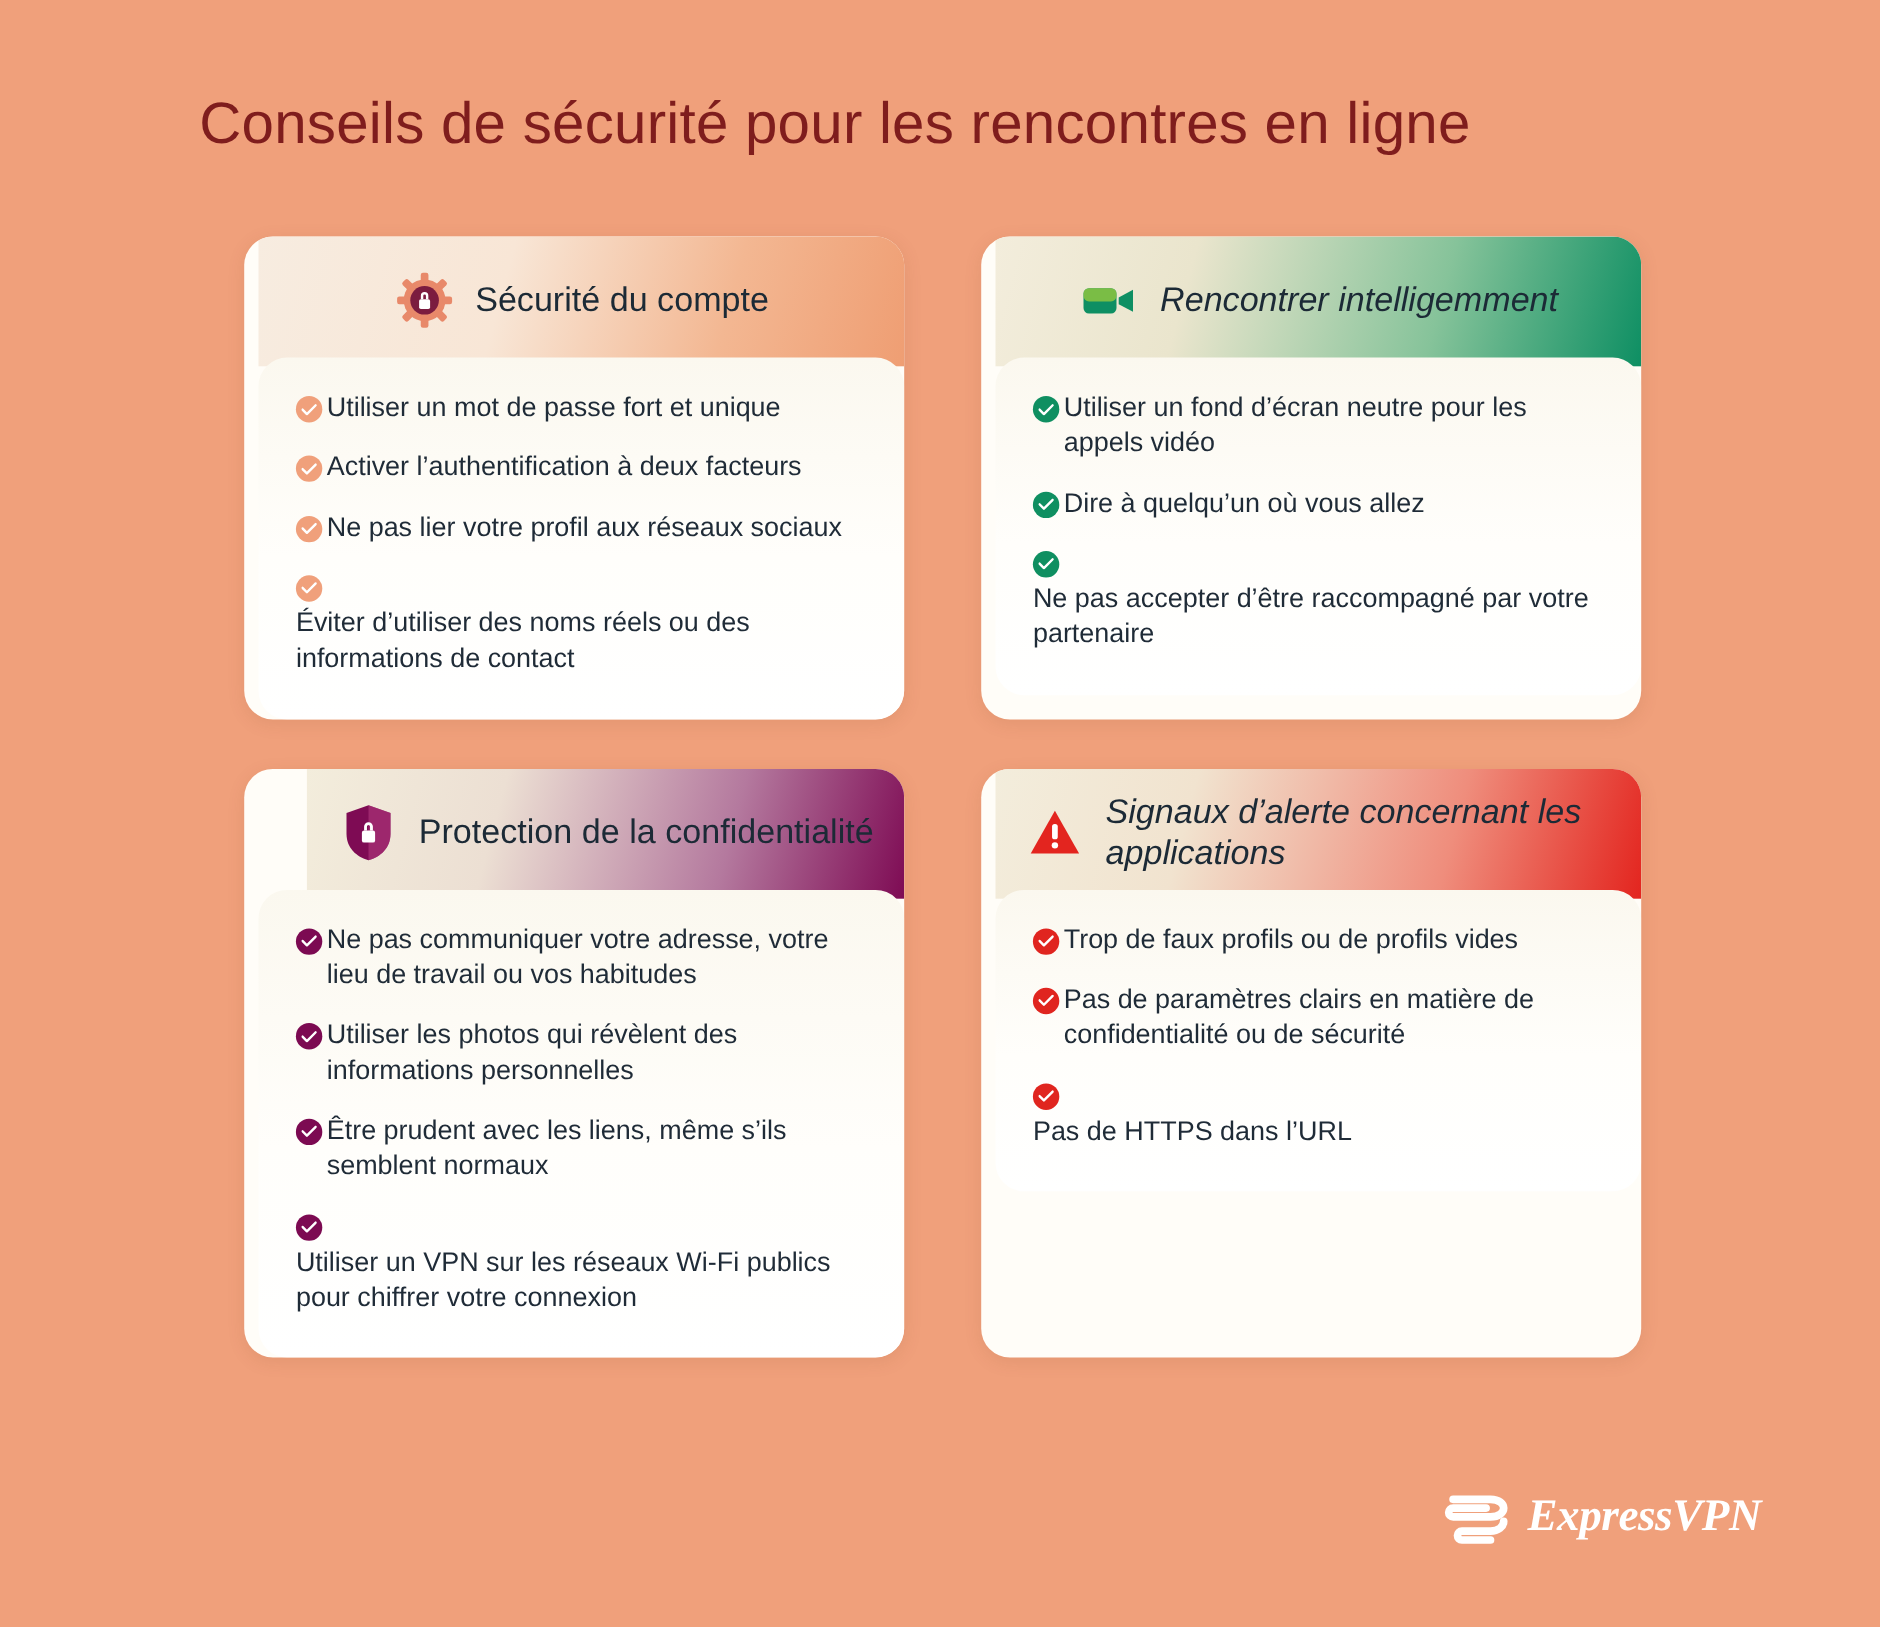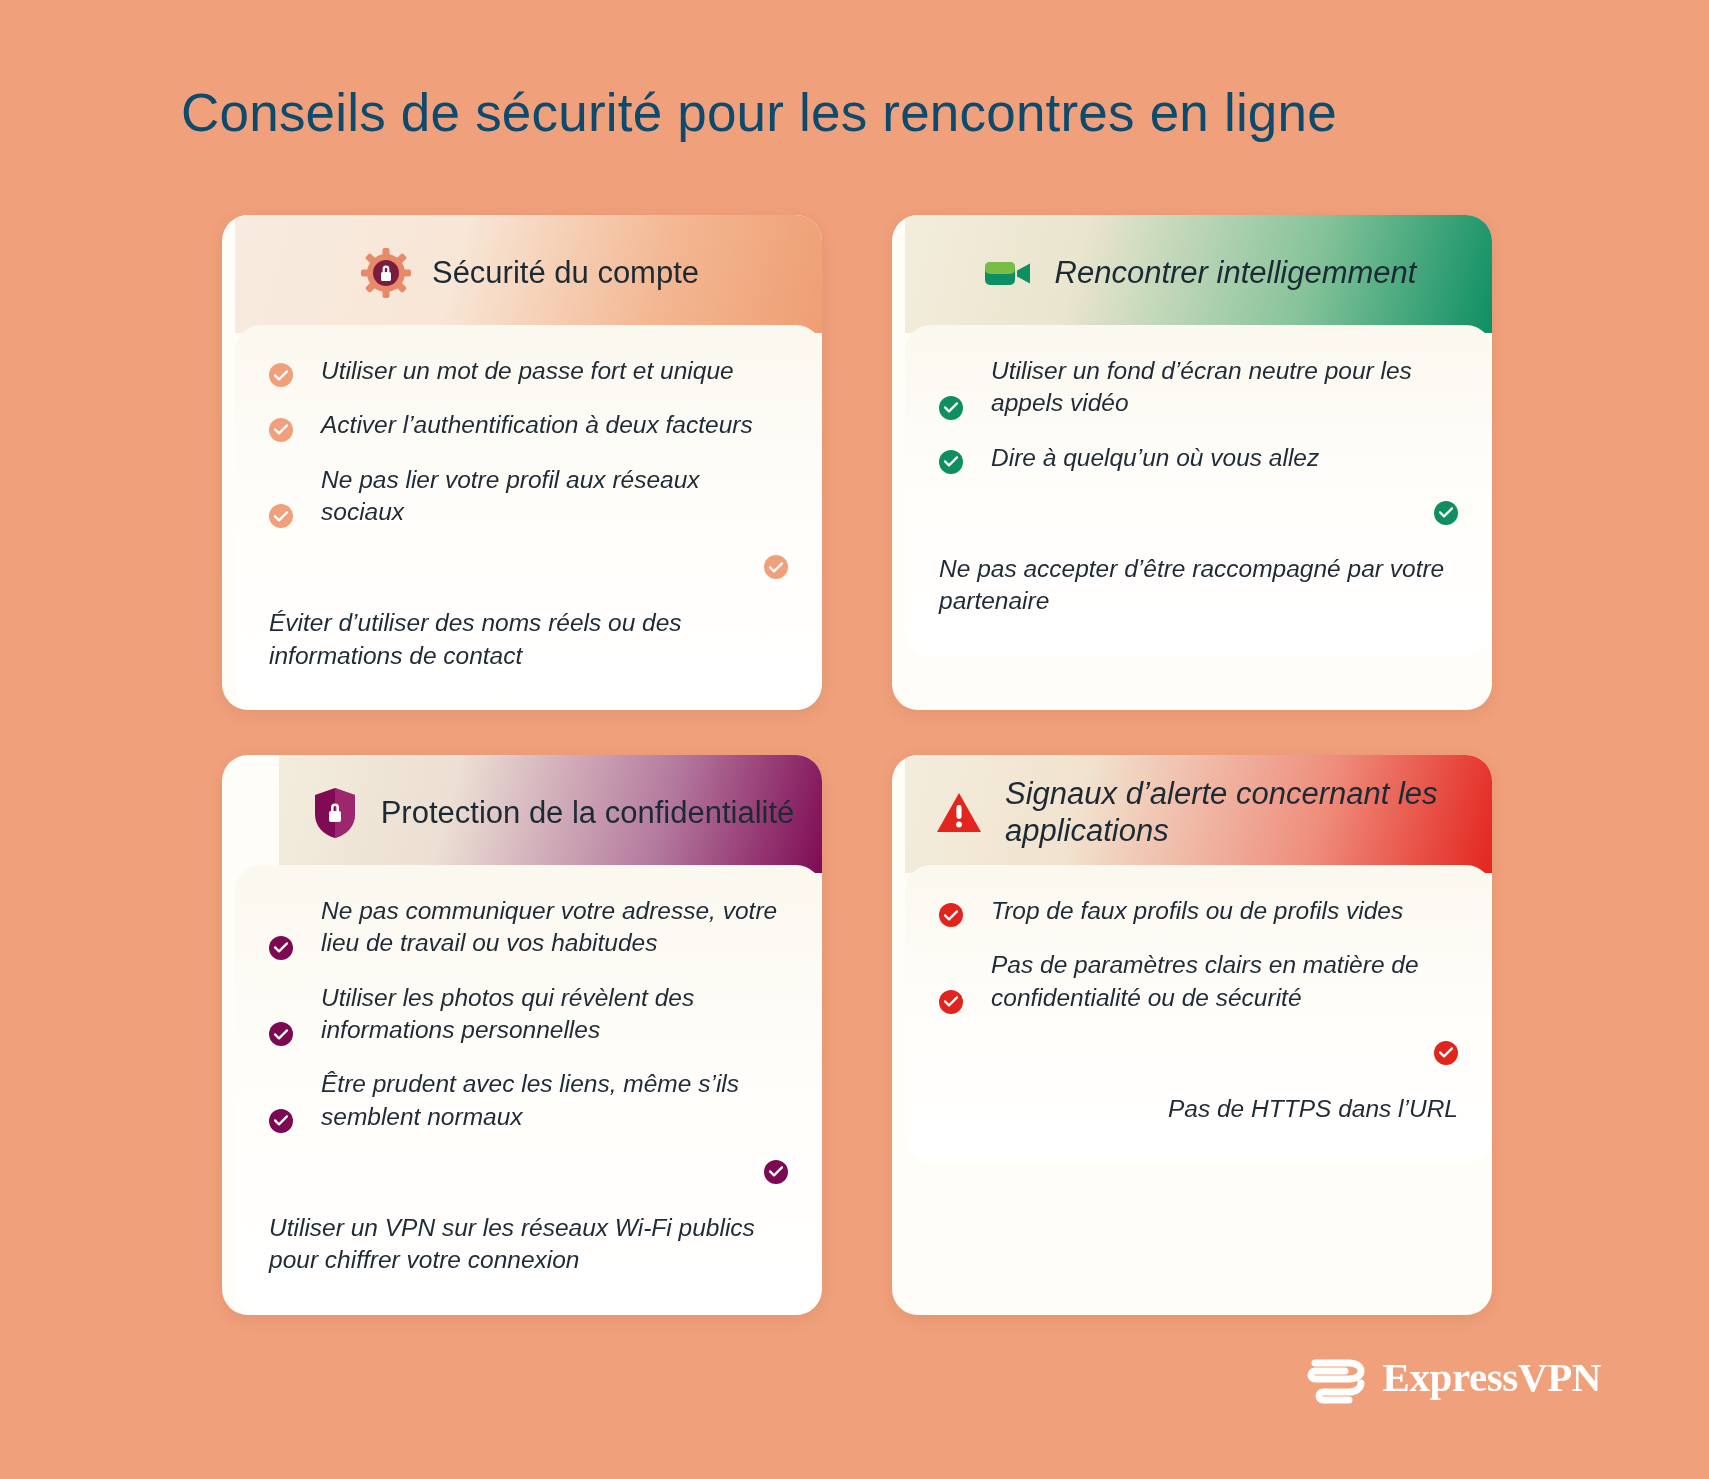--- a/index.html
+++ b/index.html
@@ -19,21 +19,21 @@
     width: 1709px;
     height: 1479px;
     box-sizing: border-box;
   }
   .title {
     position: absolute;
     top: 82px;
     left: 0;
     width: 1518px;
     text-align: center;
-    color: #0c4a6e;
+    color: #7f1d1d;
     font-size: 53px;
     font-weight: 400;
     letter-spacing: 0.2px;
   }
 
   .grid {
     position: absolute;
     top: 215px;
     left: 222px;
     width: 1270px;
@@ -76,24 +76,23 @@
   .card-body {
     background: linear-gradient(180deg, #fbf8ef 0%, #fffefb 55%, #ffffff 100%);
     border-radius: 26px;
     margin-top: -8px;
     padding: 30px 34px 36px 34px;
     position: relative;
     z-index: 3;
   }
   .item {
     display: flex;
-    gap: 28px;
-    align-items: flex-end;
+    gap: 4px;
+    align-items: flex-start;
     margin-bottom: 22px;
-    font-style: italic;
   }
   .item:last-child { margin-bottom: 2px; flex-direction: column; }
   .check {
     flex: 0 0 auto;
     width: 24px;
     height: 24px;
     border-radius: 50%;
     margin-top: 5px;
     display: flex;
     align-items: center;
@@ -151,20 +150,21 @@
     align-items: center;
     gap: 14px;
   }
   .logo-mark { width: 62px; height: 56px; }
   .logo-text {
     color: #ffffff;
     font-size: 41px;
     font-weight: bold;
     letter-spacing: -0.4px;
     font-family: "Liberation Serif", serif;
+    font-style: italic;
   }
 </style>
 </head>
 <body>
 
 <div class="page">
 
   <div class="title">Conseils de sécurité pour les rencontres en ligne</div>
 
   <div class="grid">

